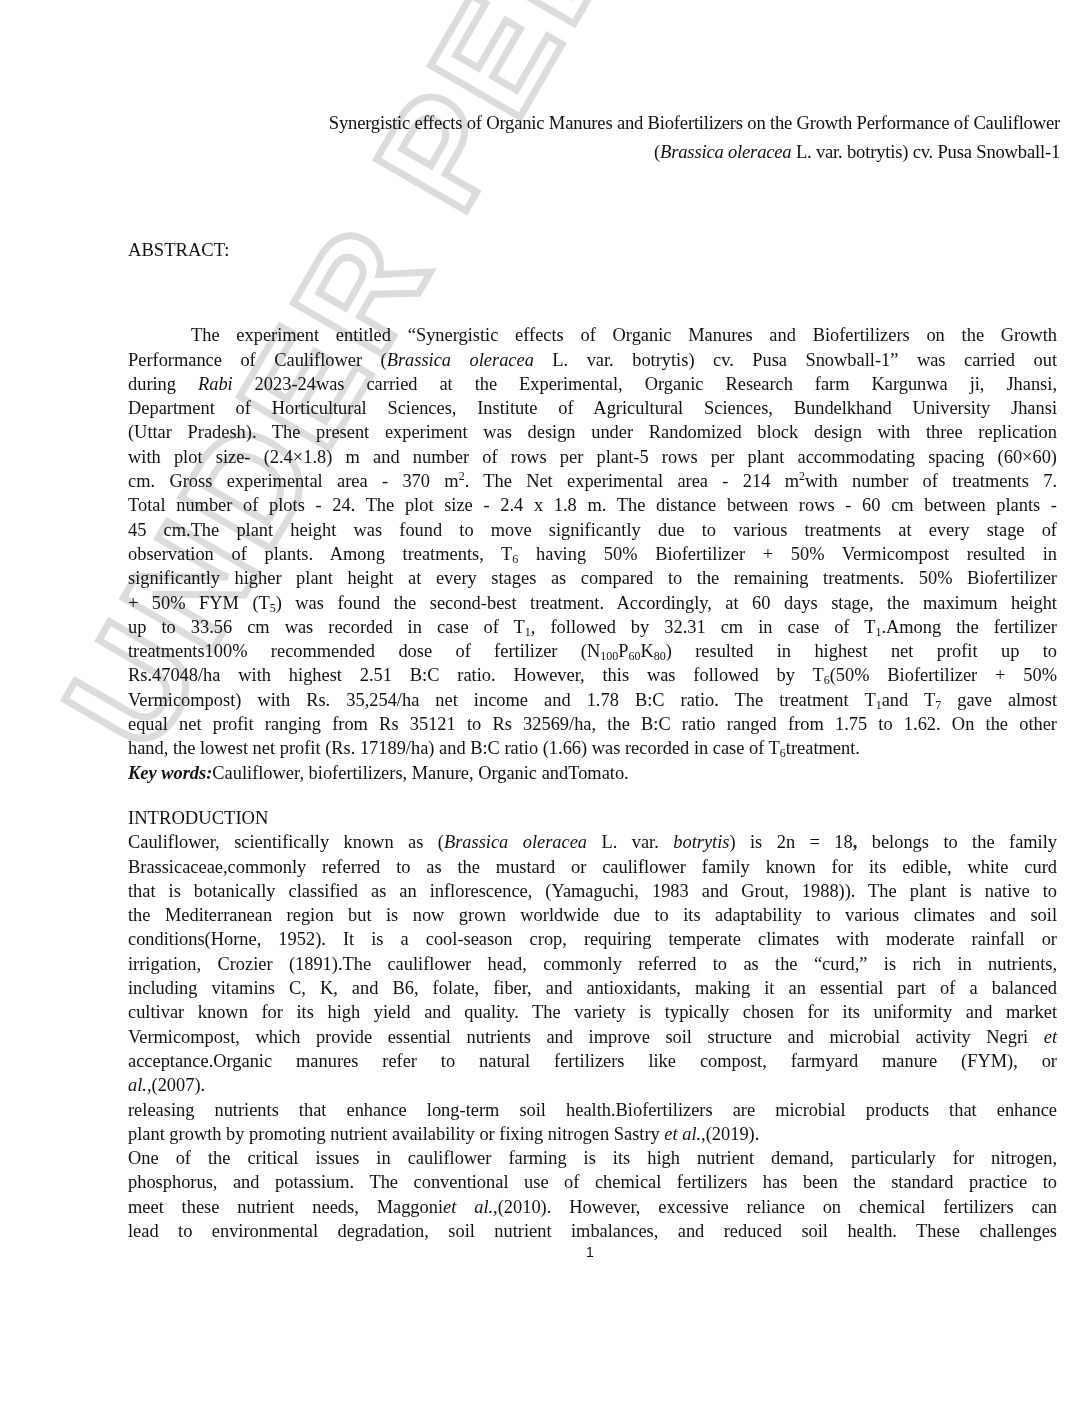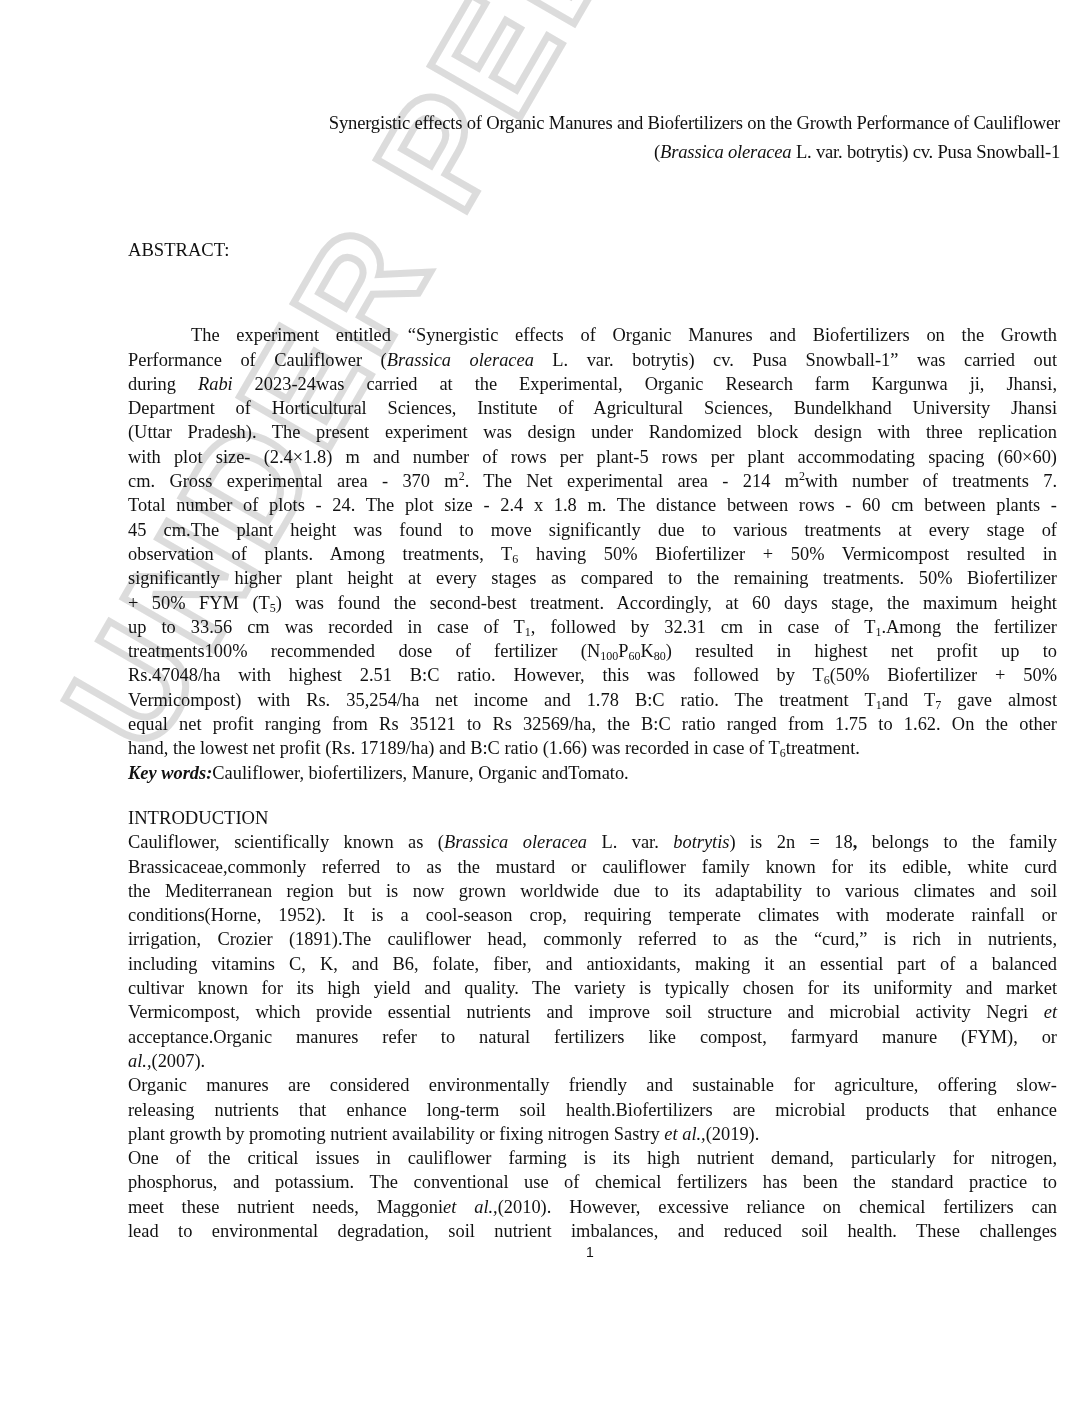--- a/index.html
+++ b/index.html
@@ -57,29 +57,29 @@
         <span class="line last">hand, the lowest net profit (Rs. 17189/ha) and B:C ratio (1.66) was recorded in case of T<sub>6</sub>treatment.</span>
       </div>
     <div><b><i>Key words:</i></b><span>Cauliflower, biofertilizers, Manure, Organic andTomato.</span></div>
   </div>
 
   <div class="col" style="top:806px;">
     <div class="h">INTRODUCTION</div>
     <div id="intro-body">
         <span class="line">Cauliflower, scientifically known as (<i>Brassica oleracea</i> L. var. <i>botrytis</i>) is 2n = 18<b>,</b> belongs to the family</span>
         <span class="line">Brassicaceae,commonly referred to as the mustard or cauliflower family known for its edible, white curd</span>
+        <span class="line">that is botanically classified as an inflorescence, (Yamaguchi, 1983 and Grout, 1988)). The plant is native to</span>
         <span class="line">the Mediterranean region but is now grown worldwide due to its adaptability to various climates and soil</span>
         <span class="line">conditions(Horne, 1952). It is a cool-season crop, requiring temperate climates with moderate rainfall or</span>
         <span class="line">irrigation, Crozier (1891).The cauliflower head, commonly referred to as the “curd,” is rich in nutrients,</span>
         <span class="line">including vitamins C, K, and B6, folate, fiber, and antioxidants, making it an essential part of a balanced</span>
         <span class="line">cultivar known for its high yield and quality. The variety is typically chosen for its uniformity and market</span>
         <span class="line">Vermicompost, which provide essential nutrients and improve soil structure and microbial activity Negri <i>et</i></span>
         <span class="line">acceptance.Organic manures refer to natural fertilizers like compost, farmyard manure (FYM), or</span>
         <span class="line last"><i>al.,</i>(2007).</span>
-        <span class="line">Organic manures are considered environmentally friendly and sustainable for agriculture, offering slow-</span>
         <span class="line">releasing nutrients that enhance long-term soil health.Biofertilizers are microbial products that enhance</span>
         <span class="line last">plant growth by promoting nutrient availability or fixing nitrogen Sastry <i>et al.,</i>(2019).</span>
         <span class="line">One of the critical issues in cauliflower farming is its high nutrient demand, particularly for nitrogen,</span>
         <span class="line">phosphorus, and potassium. The conventional use of chemical fertilizers has been the standard practice to</span>
         <span class="line">meet these nutrient needs, Maggoni<i>et al.,</i>(2010). However, excessive reliance on chemical fertilizers can</span>
         <span class="line">lead to environmental degradation, soil nutrient imbalances, and reduced soil health. These challenges</span>
       </div>
   </div>
 
   <div class="pagenum">1</div>

